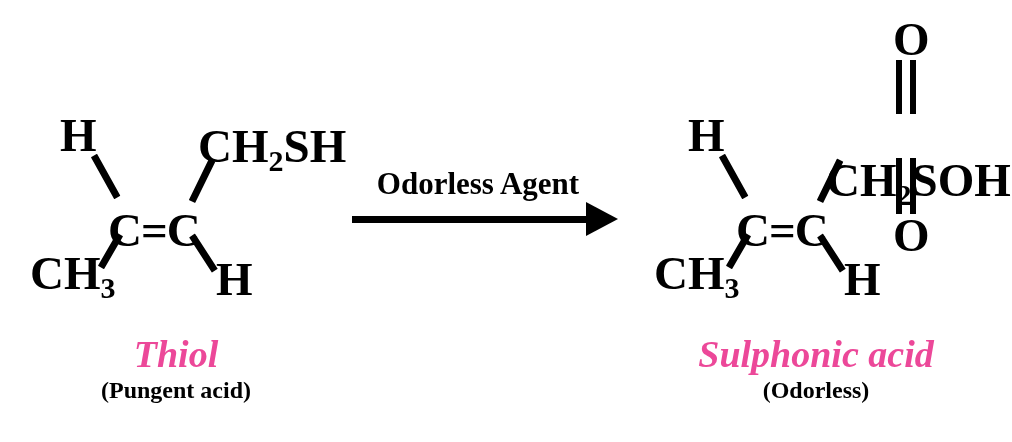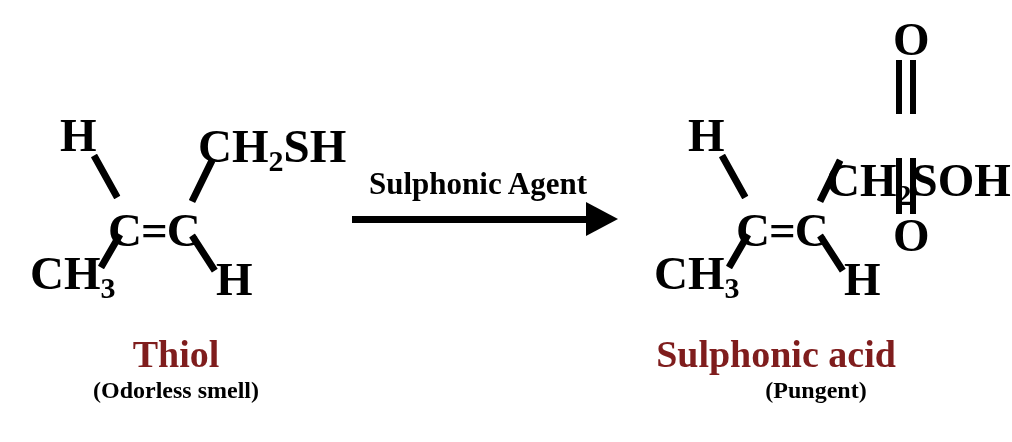--- a/index.html
+++ b/index.html
@@ -85,21 +85,22 @@
 
   
   .caption-main {
     position: absolute;
     font-family: "Liberation Serif", "DejaVu Serif", serif;
     font-weight: bold;
     font-size: 38px;
     line-height: 40px;
     white-space: nowrap;
     text-align: right;
-    color: #7f1d1d;
+    color: #ec4899;
+    font-style: italic;
   }
   .caption-sub {
     position: absolute;
     font-family: "Liberation Serif", "DejaVu Serif", serif;
     font-weight: bold;
     font-size: 24px;
     line-height: 26px;
     white-space: nowrap;
     text-align: center;
     color: #000000;
@@ -125,25 +126,25 @@
 
     <div class="bond" style="left:120px; top:231px; width:38px; transform: rotate(120deg);"></div>
 
     <div class="atom" style="left:30px; top:250px;"><span>CH</span><span class="sub">3</span></div>
 
     <div class="bond" style="left:192px; top:232px; width:42px; transform: rotate(57deg);"></div>
 
     <div class="atom" style="left:216px; top:256px;">H</div>
 
     <div class="caption-main centered" style="left:176px; top:334px;">Thiol</div>
-    <div class="caption-sub centered" style="left:176px; top:377px;">(Odorless smell)</div>
+    <div class="caption-sub centered" style="left:176px; top:377px;">(Pungent acid)</div>
   </div>
 
   <div class="abs">
-    <div class="arrow-label centered" style="left:478px; top:168px;">Sulphonic Agent</div>
+    <div class="arrow-label centered" style="left:478px; top:168px;">Odorless Agent</div>
     <div class="arrow-shaft" style="left:352px; top:216px; width:240px;"></div>
     <div class="arrow-head" style="left:586px; top:202px;"></div>
   </div>
 
   <div class="abs">
 
     <div class="atom" style="left:893px; top:16px;">O</div>
 
     <div class="vbond" style="left:896px; top:60px; height:54px;"></div>
     <div class="vbond" style="left:910px; top:60px; height:54px;"></div>
@@ -164,17 +165,17 @@
     <div class="atom" style="left:893px; top:212px;">O</div>
 
     <div class="bond" style="left:748px; top:231px; width:38px; transform: rotate(120deg);"></div>
 
     <div class="atom" style="left:654px; top:250px;"><span>CH</span><span class="sub">3</span></div>
 
     <div class="bond" style="left:820px; top:232px; width:42px; transform: rotate(57deg);"></div>
 
     <div class="atom" style="left:844px; top:256px;">H</div>
 
-    <div class="caption-main centered" style="left:776px; top:334px;">Sulphonic acid</div>
-    <div class="caption-sub centered" style="left:816px; top:377px;">(Pungent)</div>
+    <div class="caption-main centered" style="left:816px; top:334px;">Sulphonic acid</div>
+    <div class="caption-sub centered" style="left:816px; top:377px;">(Odorless)</div>
   </div>
 
 </div>
 
 </body></html>

